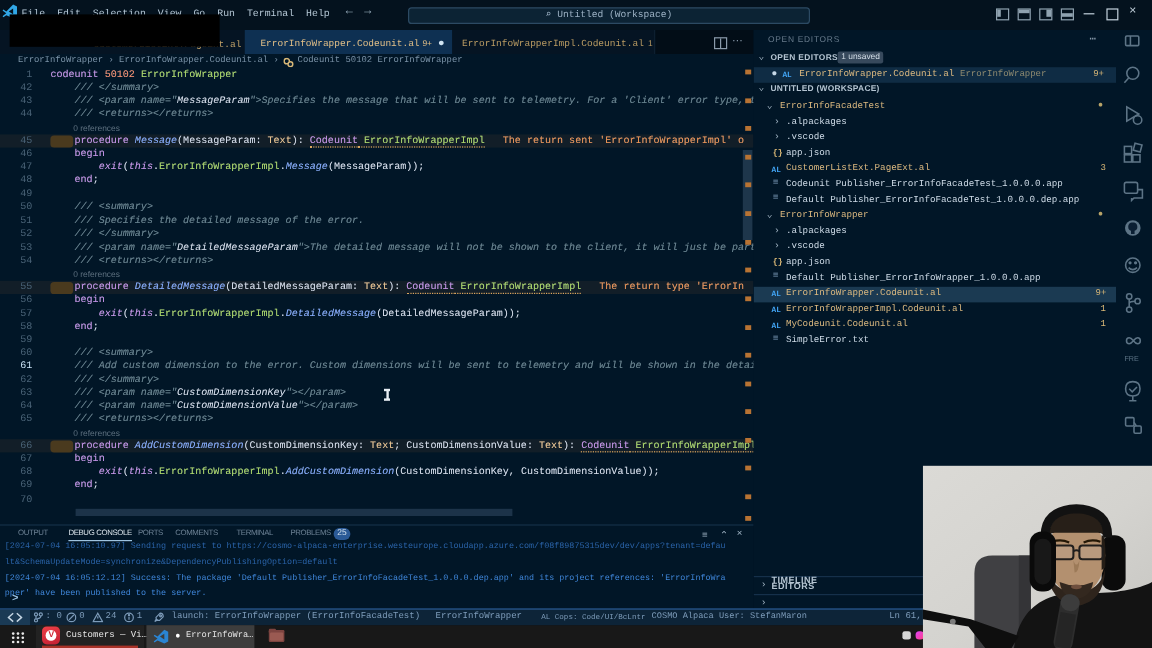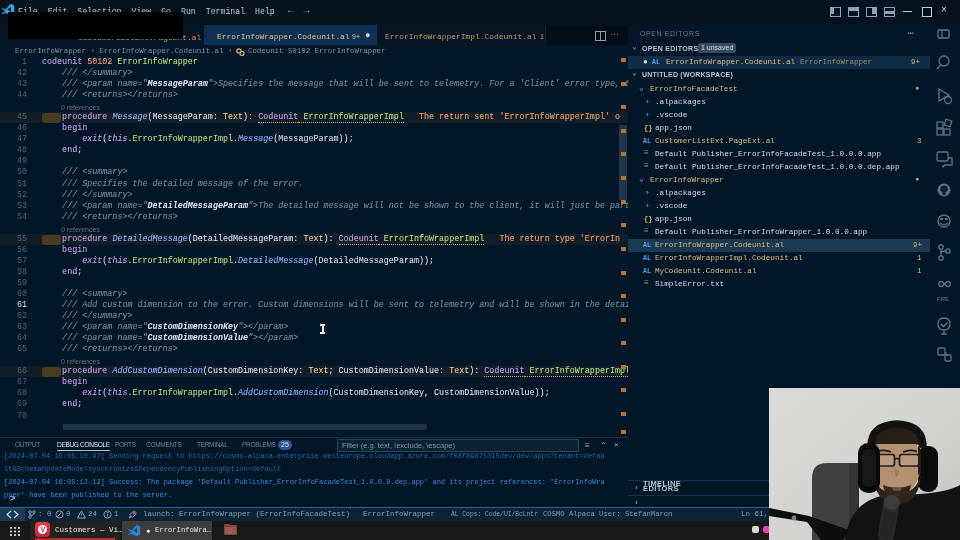--- a/index.html
+++ b/index.html
@@ -10,37 +10,38 @@
   
   .k{color:#c792ea;}
   .ki{color:#c792ea;font-style:italic;}
   .fn{color:#82aaff;font-style:italic;}
   .ty{color:#ecc48d;}
   .ku{color:#c792ea;border-bottom:1px dotted #dca75f;}
   .nmu{color:#addb67;border-bottom:1px dotted #dca75f;}
   .nm{color:#addb67;}
   .num{color:#f78c6c;}
   .c{color:#64808c;font-style:italic;}
-  .cb{color:#d6deeb;font-weight:bold;font-style:italic;}
+  .cb{color:#d6deeb;font-weight:normal;font-style:italic;}
   .pl{color:#d6deeb;}
   .err{color:#ef9352;}
 </style></head>
 <body>
 <div id="app">
 
   <div class="abs" style="left:0;top:0;width:960px;height:25px;background:#04121e;"></div>
   <div class="abs" style="left:2px;top:3px;width:13px;height:13px;">
     <svg width="13" height="13" viewBox="0 0 16 16">
         <path d="M11 1 L4 8 L1 6 L0 7 L4 10 L0 13 L1 14 L4 12 L11 15 L15 13 L15 3 Z M11 5 L11 11 L6.5 8 Z" fill="#31a7e6"></path>
       </svg>
   </div>
   <div class="abs" style="left:18px;top:4.5px;height:14px;font-family:'Liberation Mono',monospace;font-size:8.2px;color:#b6c8d6;line-height:14px;text-align:right;">
     <span style="margin-right:10px;">File</span><span style="margin-right:10px;">Edit</span><span style="margin-right:10px;">Selection</span><span style="margin-right:10px;">View</span><span style="margin-right:10px;">Go</span><span style="margin-right:10px;">Run</span><span style="margin-right:10px;">Terminal</span><span>Help</span>
   </div>
   <div class="abs" style="left:286px;top:4px;font-size:10px;color:#9db2c2;">←&nbsp;&nbsp;→</div>
+  <div class="abs" style="left:340px;top:5.5px;width:333px;height:12px;background:#0c2334;border:1px solid #2c4a63;border-radius:3px;text-align:center;font-family:'Liberation Mono',monospace;font-size:8px;color:#9cb1c4;line-height:12px;">⌕ Untitled (Workspace)</div>
 
   <div class="abs" style="left:830px;top:7px;width:9px;height:8px;border:1px solid #8fa2b0;">
       <div style="width:3px;height:6px;background:#8fa2b0;"></div>
     </div>
   <div class="abs" style="left:848px;top:7px;width:9px;height:8px;border:1px solid #8fa2b0;">
       <div style="width:9px;height:2.5px;background:#8fa2b0;"></div>
     </div>
   <div class="abs" style="left:866px;top:7px;width:9px;height:8px;border:1px solid #8fa2b0;">
       <div style="margin-left:5px;width:4px;height:6px;background:#8fa2b0;"></div>
     </div>
@@ -190,21 +191,20 @@
   </div>
 
   <div class="abs" style="left:0;top:437px;width:628px;height:71px;background:#011627;border-top:1px solid #143048;"></div>
   <div class="abs" style="left:15px;top:441px;font-size:6.5px;color:#6e8396;letter-spacing:-0.3px;">OUTPUT</div>
   <div class="abs" style="left:57px;top:441px;font-size:6.5px;color:#dde7ee;letter-spacing:-0.3px;border-bottom:1px solid #9fc4e0;padding-bottom:2px;">DEBUG CONSOLE</div>
   <div class="abs" style="left:115px;top:441px;font-size:6.5px;color:#6e8396;letter-spacing:-0.3px;">PORTS</div>
   <div class="abs" style="left:146px;top:441px;font-size:6.5px;color:#6e8396;letter-spacing:-0.3px;">COMMENTS</div>
   <div class="abs" style="left:197px;top:441px;font-size:6.5px;color:#6e8396;letter-spacing:-0.3px;">TERMINAL</div>
   <div class="abs" style="left:242px;top:441px;font-size:6.5px;color:#6e8396;letter-spacing:-0.3px;">PROBLEMS</div>
   <div class="abs" style="left:278px;top:440px;width:14px;height:10px;border-radius:5px;background:#2b5a97;text-align:center;font-size:7px;line-height:10px;color:#d6e4ef;">25</div>
-  <div class="abs" style="left:337px;top:439px;width:236px;height:11px;background:#0c2334;border:1px solid #27445d;font-size:7.5px;color:#7b93a8;line-height:11px;padding-left:4px;">Filter (e.g. text, !exclude, \escape)</div>
   <div class="abs" style="left:585px;top:441px;font-size:8px;color:#9fb3c3;">≡</div>
   <div class="abs" style="left:600px;top:441px;font-size:8px;color:#9fb3c3;">⌃</div>
   <div class="abs" style="left:614px;top:440px;font-size:8px;color:#9fb3c3;">×</div>
   <div class="abs" style="left:0;top:450px;width:620px;height:55px;overflow:hidden;">
     <pre style="position:absolute;left:4px;top:0px;font-size:7px;line-height:13px;"><span style="color:#2a63a8;">[2024-07-04 16:05:10.97] Sending request to https://cosmo-alpaca-enterprise.westeurope.cloudapp.azure.com/f08f89875315dev/dev/apps?tenant=defau
 lt&amp;SchemaUpdateMode=synchronize&amp;DependencyPublishingOption=default</span>
 <span style="color:#3f86d9;">[2024-07-04 16:05:12.12] Success: The package 'Default Publisher_ErrorInfoFacadeTest_1.0.0.0.dep.app' and its project references: 'ErrorInfoWra
 pper' have been published to the server.</span></pre>
   </div>
   <div class="abs" style="left:10px;top:494px;font-family:'Liberation Mono',monospace;font-size:9px;font-weight:bold;color:#9cc2e3;">&gt;</div>
@@ -247,21 +247,21 @@
           <span class="abs" style="left:16px;top:2px;color:#d9b877;font-size:7px;font-weight:bold;">{}</span>
           <span class="abs" style="left:27px;top:1.5px;color:#cfdce8;">app.json</span>
         </div>
       <div class="abs" style="left:0;top:110px;width:302px;height:13px;">
           <span class="abs" style="left:15px;top:2.5px;font-size:6.5px;font-weight:bold;color:#42a5f5;">AL</span>
           <span class="abs" style="left:27px;top:1.5px;color:#ddba80;">CustomerListExt.PageExt.al</span>
           <span class="abs" style="left:289px;top:1.5px;font-size:7.5px;color:#d9b877;">3</span>
         </div>
       <div class="abs" style="left:0;top:123px;width:302px;height:13px;">
           <span class="abs" style="left:16px;top:0px;color:#7e9cba;font-size:8px;">≡</span>
-          <span class="abs" style="left:27px;top:1.5px;color:#cfdce8;">Default Publisher_ErrorInfoFacadeTest_1.0.0.0.app</span>
+          <span class="abs" style="left:27px;top:1.5px;color:#cfdce8;">Codeunit Publisher_ErrorInfoFacadeTest_1.0.0.0.app</span>
         </div>
       <div class="abs" style="left:0;top:136px;width:302px;height:13px;">
           <span class="abs" style="left:16px;top:0px;color:#7e9cba;font-size:8px;">≡</span>
           <span class="abs" style="left:27px;top:1.5px;color:#cfdce8;">Default Publisher_ErrorInfoFacadeTest_1.0.0.0.dep.app</span>
         </div>
       <div class="abs" style="left:0;top:149px;width:302px;height:13px;">
           <span class="abs" style="left:11px;top:0px;color:#9fb1c0;font-size:8px;">⌄</span>
           <span class="abs" style="left:22px;top:1.5px;color:#ddba80;">ErrorInfoWrapper</span>
           <span class="abs" style="left:287px;top:1px;color:#b8a368;font-size:7px;">●</span>
         </div>

